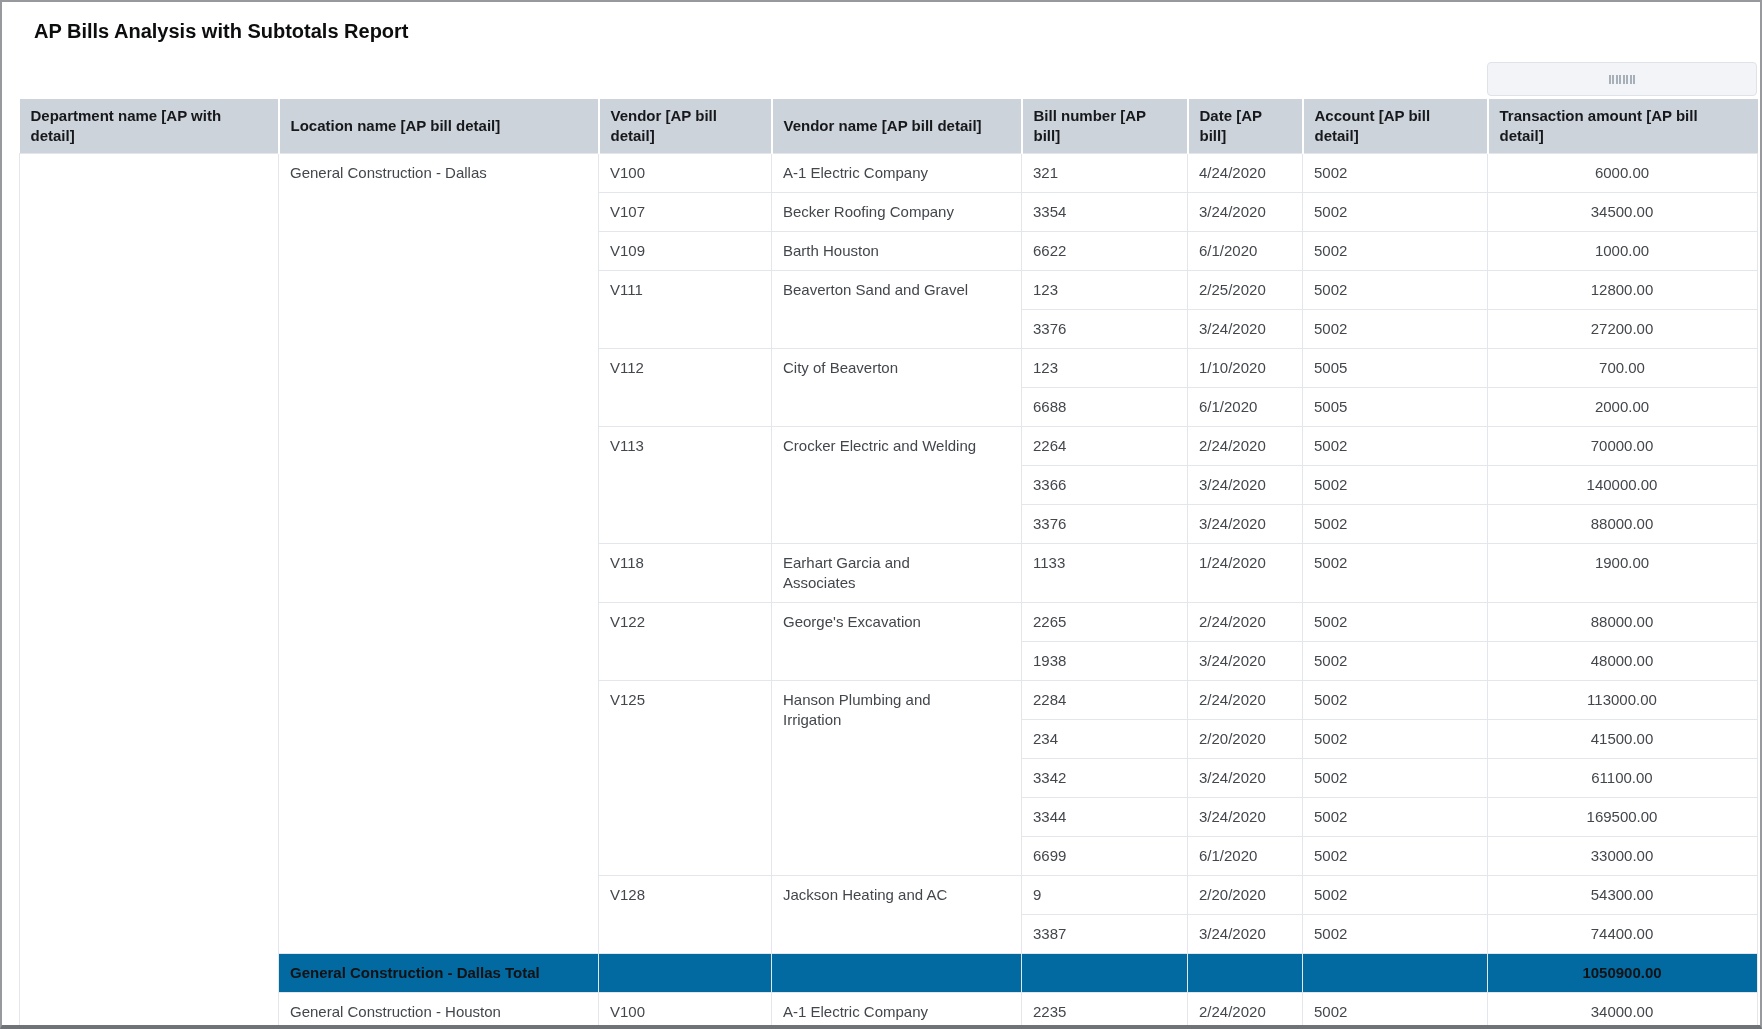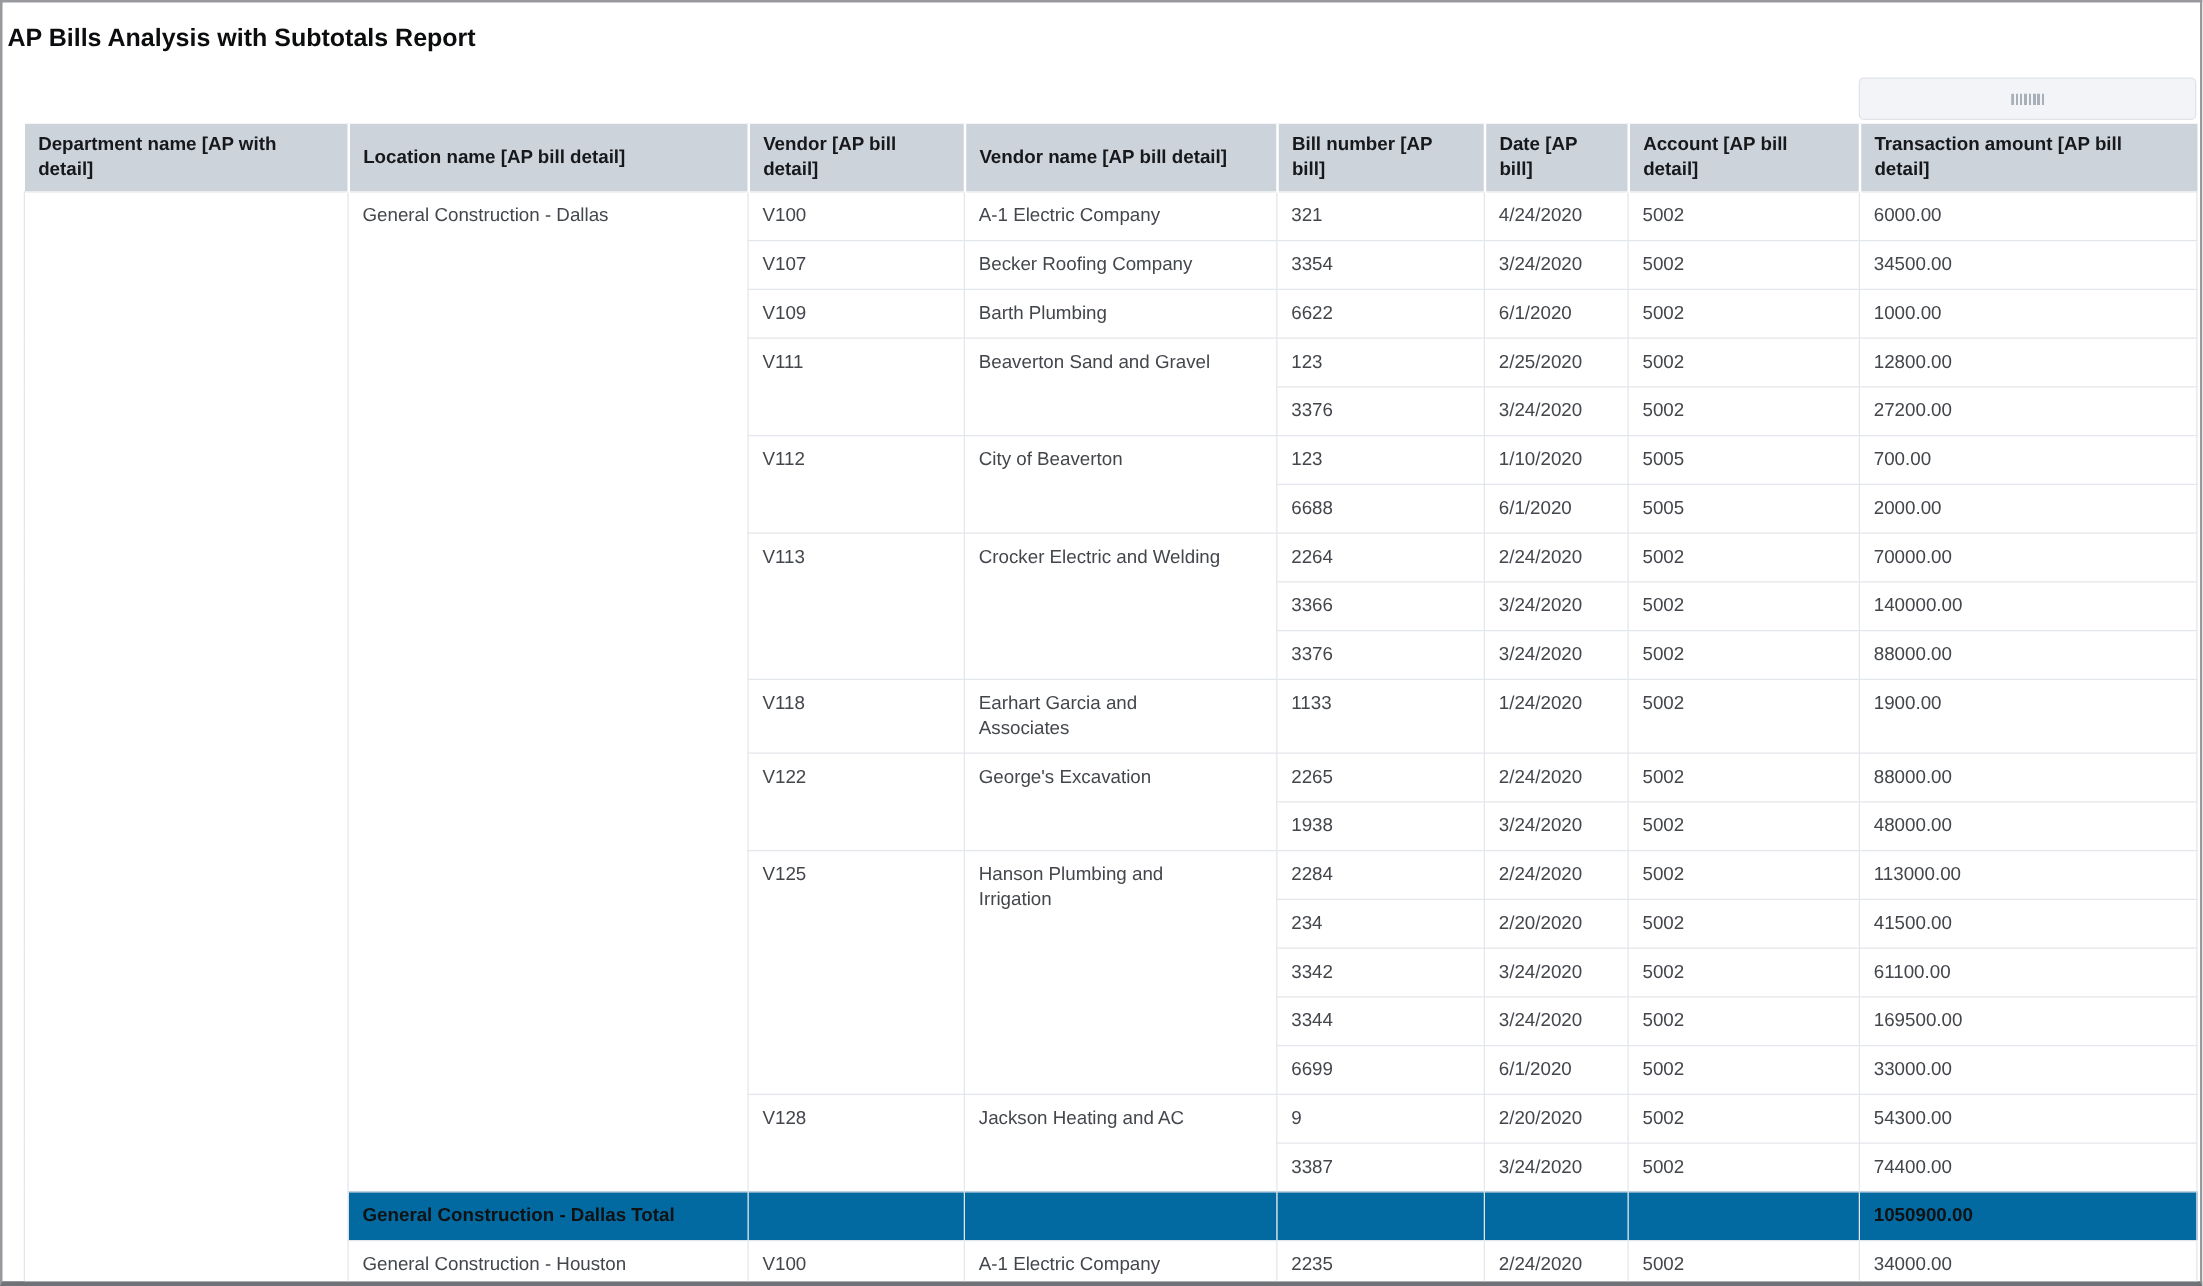--- a/index.html
+++ b/index.html
@@ -13,21 +13,21 @@
     width: 1762px;
     height: 1029px;
     box-sizing: border-box;
     border: 2px solid #97999c;
     border-bottom: 4px solid #6f7276;
     background: #ffffff;
     overflow: hidden;
   }
   .page-title {
     position: absolute;
-    left: 4px;
+    left: 32px;
     top: 18px;
     font-size: 20px;
     font-weight: bold;
     color: #0c0d0e;
   }
   .col-handle {
     position: absolute;
     left: 1485px;
     top: 60px;
     width: 270px;
@@ -81,21 +81,21 @@
     border: 1px solid #e3e6ea;
     color: #43474c;
     vertical-align: top;
     padding: 9px 11px;
     height: 37px;
     line-height: 20px;
     white-space: pre-line;
     box-sizing: border-box;
     background: #ffffff;
   }
-  td.cell-transaction_amount { text-align: left; padding-right: 12px; }
+  td.cell-transaction_amount { text-align: center; padding-right: 12px; }
 
   tr.subtotal-row td {
     background: #0369a1;
     font-weight: bold;
     color: #101214;
   }
 </style>
 </head>
 <body>
 
@@ -150,21 +150,21 @@
         <tr>
           <td class="cell-vendor">V107</td>
           <td class="cell-vendor_name">Becker Roofing Company</td>
           <td class="cell-bill_number">3354</td>
           <td class="cell-date">3/24/2020</td>
           <td class="cell-account">5002</td>
           <td class="cell-transaction_amount">34500.00</td>
         </tr>
         <tr>
           <td class="cell-vendor">V109</td>
-          <td class="cell-vendor_name">Barth Plumbing</td>
+          <td class="cell-vendor_name">Barth Houston</td>
           <td class="cell-bill_number">6622</td>
           <td class="cell-date">6/1/2020</td>
           <td class="cell-account">5002</td>
           <td class="cell-transaction_amount">1000.00</td>
         </tr>
         <tr>
           <td class="cell-vendor" rowspan="2">V111</td>
           <td class="cell-vendor_name" rowspan="2">Beaverton Sand and Gravel</td>
           <td class="cell-bill_number">123</td>
           <td class="cell-date">2/25/2020</td>

